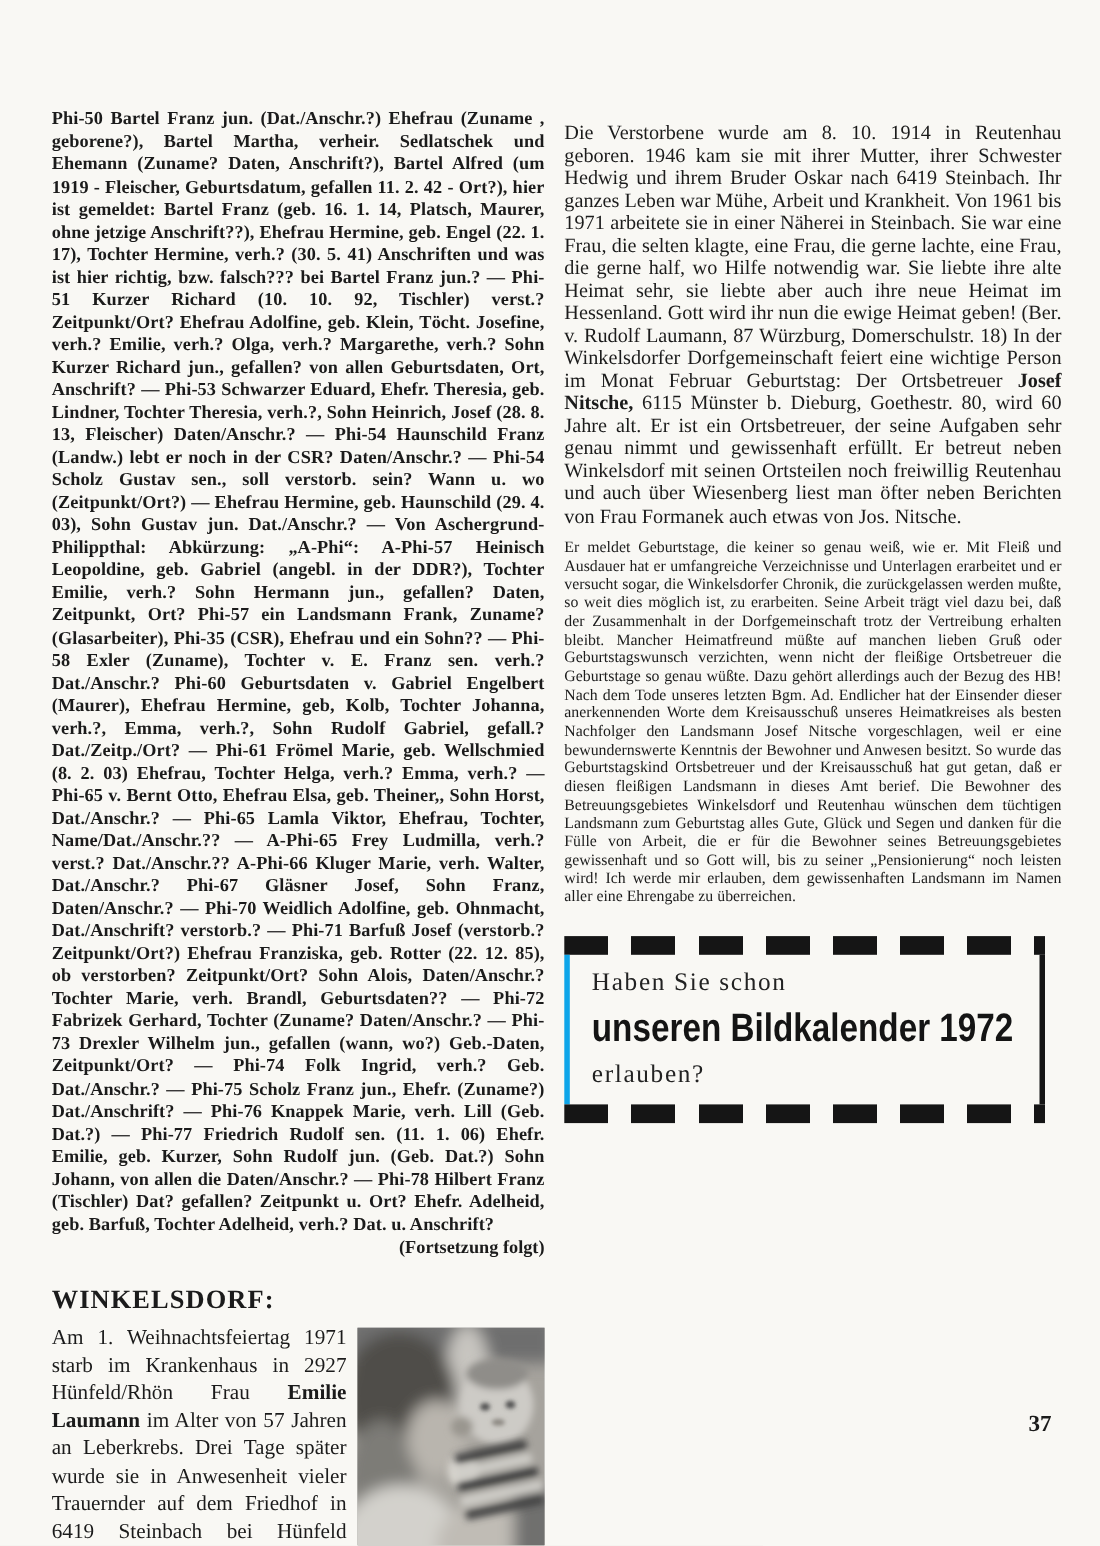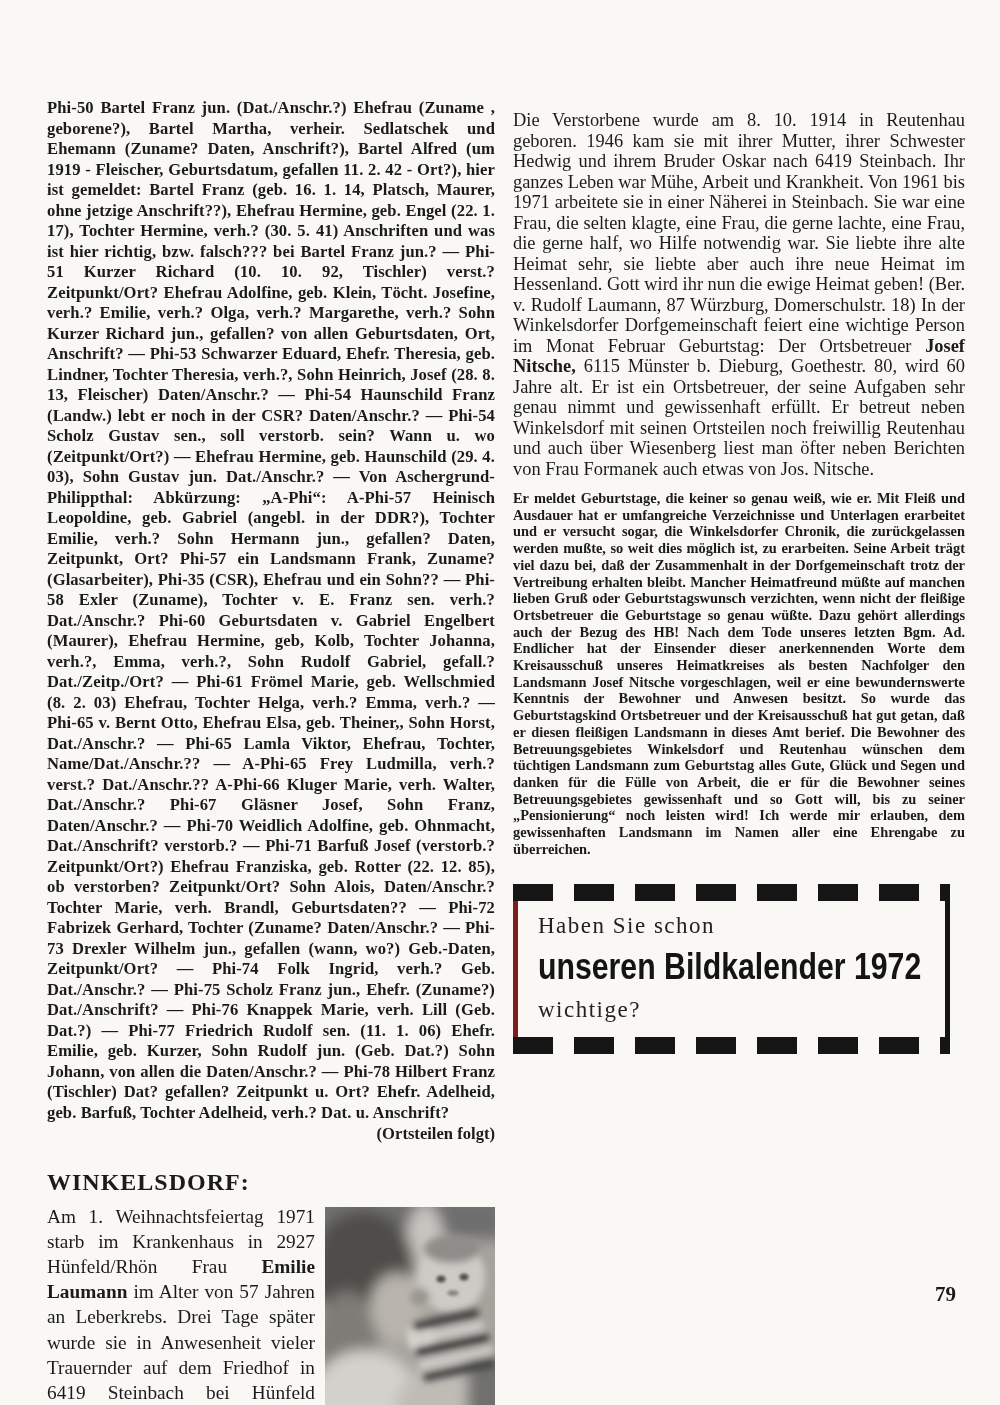--- a/index.html
+++ b/index.html
@@ -53,33 +53,33 @@
     background:#a5a5a5;
   }
   .photo svg { display:block; }
   .obituary {
     font-size:18.4px; line-height:20.5px;
     text-align:justify;
   }
   .report {
     margin-top:11px;
     font-size:14.4px; line-height:16.7px;
-    font-weight:700;
+    font-weight:400;
     text-align:justify;
   }
   .ad-box {
     margin-top:27px;
     width:437px;
   }
   .ad-dashes {
     height:17px;
     background:repeating-linear-gradient(90deg, #151515 0 40px, transparent 40px 61px);
   }
   .ad-inner {
-    border-left:5px solid #7f1d1d;
+    border-left:5px solid #0ea5e9;
     border-right:5px solid #151515;
     padding:12px 32px 14px 20px;
   }
   .ad-line1, .ad-line3 {
     font-size:23px; letter-spacing:1.5px; color:#222;
   }
   .ad-line2 {
     margin:7px 0 9px 0;
     font-family:"Liberation Sans", sans-serif;
     font-weight:700;
@@ -97,21 +97,21 @@
   }
 </style>
 </head>
 <body>
 
 <div class="page">
 
   <div class="col-left">
     <p class="inquiries">Phi-50 Bartel Franz jun. (Dat./Anschr.?) Ehefrau (Zuname , geborene?), Bartel Martha, verheir. Sedlatschek und Ehemann (Zuname? Daten, Anschrift?), Bartel Alfred (um 1919 - Fleischer, Geburtsdatum, gefallen 11. 2. 42 - Ort?), hier ist gemeldet: Bartel Franz (geb. 16. 1. 14, Platsch, Maurer, ohne jetzige Anschrift??), Ehefrau Hermine, geb. Engel (22. 1. 17), Tochter Hermine, verh.? (30. 5. 41) Anschriften und was ist hier richtig, bzw. falsch??? bei Bartel Franz jun.? — Phi-51 Kurzer Richard (10. 10. 92, Tischler) verst.? Zeitpunkt/Ort? Ehefrau Adolfine, geb. Klein, Töcht. Josefine, verh.? Emilie, verh.? Olga, verh.? Margarethe, verh.? Sohn Kurzer Richard jun., gefallen? von allen Geburtsdaten, Ort, Anschrift? — Phi-53 Schwarzer Eduard, Ehefr. Theresia, geb. Lindner, Tochter Theresia, verh.?, Sohn Heinrich, Josef (28. 8. 13, Fleischer) Daten/Anschr.? — Phi-54 Haunschild Franz (Landw.) lebt er noch in der CSR? Daten/Anschr.? — Phi-54 Scholz Gustav sen., soll verstorb. sein? Wann u. wo (Zeitpunkt/Ort?) — Ehefrau Hermine, geb. Haunschild (29. 4. 03), Sohn Gustav jun. Dat./Anschr.? — Von Aschergrund-Philippthal: Abkürzung: „A-Phi“: A-Phi-57 Heinisch Leopoldine, geb. Gabriel (angebl. in der DDR?), Tochter Emilie, verh.? Sohn Hermann jun., gefallen? Daten, Zeitpunkt, Ort? Phi-57 ein Landsmann Frank, Zuname? (Glasarbeiter), Phi-35 (CSR), Ehefrau und ein Sohn?? — Phi-58 Exler (Zuname), Tochter v. E. Franz sen. verh.? Dat./Anschr.? Phi-60 Geburtsdaten v. Gabriel Engelbert (Maurer), Ehefrau Hermine, geb, Kolb, Tochter Johanna, verh.?, Emma, verh.?, Sohn Rudolf Gabriel, gefall.? Dat./Zeitp./Ort? — Phi-61 Frömel Marie, geb. Wellschmied (8. 2. 03) Ehefrau, Tochter Helga, verh.? Emma, verh.? — Phi-65 v. Bernt Otto, Ehefrau Elsa, geb. Theiner,, Sohn Horst, Dat./Anschr.? — Phi-65 Lamla Viktor, Ehefrau, Tochter, Name/Dat./Anschr.?? — A-Phi-65 Frey Ludmilla, verh.? verst.? Dat./Anschr.?? A-Phi-66 Kluger Marie, verh. Walter, Dat./Anschr.? Phi-67 Gläsner Josef, Sohn Franz, Daten/Anschr.? — Phi-70 Weidlich Adolfine, geb. Ohnmacht, Dat./Anschrift? verstorb.? — Phi-71 Barfuß Josef (verstorb.? Zeitpunkt/Ort?) Ehefrau Franziska, geb. Rotter (22. 12. 85), ob verstorben? Zeitpunkt/Ort? Sohn Alois, Daten/Anschr.? Tochter Marie, verh. Brandl, Geburtsdaten?? — Phi-72 Fabrizek Gerhard, Tochter (Zuname? Daten/Anschr.? — Phi-73 Drexler Wilhelm jun., gefallen (wann, wo?) Geb.-Daten, Zeitpunkt/Ort? — Phi-74 Folk Ingrid, verh.? Geb. Dat./Anschr.? — Phi-75 Scholz Franz jun., Ehefr. (Zuname?) Dat./Anschrift? — Phi-76 Knappek Marie, verh. Lill (Geb. Dat.?) — Phi-77 Friedrich Rudolf sen. (11. 1. 06) Ehefr. Emilie, geb. Kurzer, Sohn Rudolf jun. (Geb. Dat.?) Sohn Johann, von allen die Daten/Anschr.? — Phi-78 Hilbert Franz (Tischler) Dat? gefallen? Zeitpunkt u. Ort? Ehefr. Adelheid, geb. Barfuß, Tochter Adelheid, verh.? Dat. u. Anschrift?</p>
 
-    <div class="continuation">(Ortsteilen folgt)</div>
+    <div class="continuation">(Fortsetzung folgt)</div>
 
     <h2 class="wink-heading">WINKELSDORF:</h2>
 
     <div class="wink-row">
       <p class="wink-text"><span>Am 1. Weihnachtsfeiertag 1971 starb im Krankenhaus in 2927 Hünfeld/Rhön Frau </span><span style="font-weight: 700;">Emilie Laumann</span><span> im Alter von 57 Jahren an Leberkrebs. Drei Tage später wurde sie in Anwesenheit vieler Trauernder auf dem Friedhof in 6419 Steinbach bei Hünfeld beigesetzt.</span></p>
 
       <div class="photo" role="img" aria-label="Schwarzweißfoto: Frau küsst Kleinkind, das sie auf dem Arm hält">
         <svg viewBox="0 0 170 240" width="170" height="240" preserveAspectRatio="none" aria-hidden="true">
           <defs>
             <filter id="fb1" x="-40%" y="-40%" width="180%" height="180%">
@@ -161,21 +161,21 @@
   <div class="col-right">
     <p class="obituary"><span>Die Verstorbene wurde am 8. 10. 1914 in Reutenhau geboren. 1946 kam sie mit ihrer Mutter, ihrer Schwester Hedwig und ihrem Bruder Oskar nach 6419 Steinbach. Ihr ganzes Leben war Mühe, Arbeit und Krankheit. Von 1961 bis 1971 arbeitete sie in einer Näherei in Steinbach. Sie war eine Frau, die selten klagte, eine Frau, die gerne lachte, eine Frau, die gerne half, wo Hilfe notwendig war. Sie liebte ihre alte Heimat sehr, sie liebte aber auch ihre neue Heimat im Hessenland. Gott wird ihr nun die ewige Heimat geben! (Ber. v. Rudolf Laumann, 87 Würzburg, Domerschulstr. 18) In der Winkelsdorfer Dorfgemeinschaft feiert eine wichtige Person im Monat Februar Geburtstag: Der Ortsbetreuer </span><span style="font-weight: 700;">Josef Nitsche,</span><span> 6115 Münster b. Dieburg, Goethestr. 80, wird 60 Jahre alt. Er ist ein Ortsbetreuer, der seine Aufgaben sehr genau nimmt und gewissenhaft erfüllt. Er betreut neben Winkelsdorf mit seinen Ortsteilen noch freiwillig Reutenhau und auch über Wiesenberg liest man öfter neben Berichten von Frau Formanek auch etwas von Jos. Nitsche.</span></p>
 
     <p class="report">Er meldet Geburtstage, die keiner so genau weiß, wie er. Mit Fleiß und Ausdauer hat er umfangreiche Verzeichnisse und Unterlagen erarbeitet und er versucht sogar, die Winkelsdorfer Chronik, die zurückgelassen werden mußte, so weit dies möglich ist, zu erarbeiten. Seine Arbeit trägt viel dazu bei, daß der Zusammenhalt in der Dorfgemeinschaft trotz der Vertreibung erhalten bleibt. Mancher Heimatfreund müßte auf manchen lieben Gruß oder Geburtstagswunsch verzichten, wenn nicht der fleißige Ortsbetreuer die Geburtstage so genau wüßte. Dazu gehört allerdings auch der Bezug des HB! Nach dem Tode unseres letzten Bgm. Ad. Endlicher hat der Einsender dieser anerkennenden Worte dem Kreisausschuß unseres Heimatkreises als besten Nachfolger den Landsmann Josef Nitsche vorgeschlagen, weil er eine bewundernswerte Kenntnis der Bewohner und Anwesen besitzt. So wurde das Geburtstagskind Ortsbetreuer und der Kreisausschuß hat gut getan, daß er diesen fleißigen Landsmann in dieses Amt berief. Die Bewohner des Betreuungsgebietes Winkelsdorf und Reutenhau wünschen dem tüchtigen Landsmann zum Geburtstag alles Gute, Glück und Segen und danken für die Fülle von Arbeit, die er für die Bewohner seines Betreuungsgebietes gewissenhaft und so Gott will, bis zu seiner „Pensionierung“ noch leisten wird! Ich werde mir erlauben, dem gewissenhaften Landsmann im Namen aller eine Ehrengabe zu überreichen.</p>
 
     <div class="ad-box">
       <div class="ad-dashes"></div>
       <div class="ad-inner">
         <div class="ad-line1">Haben Sie schon</div>
         <div class="ad-line2">unseren Bildkalender 1972</div>
-        <div class="ad-line3">wichtige?</div>
+        <div class="ad-line3">erlauben?</div>
       </div>
       <div class="ad-dashes"></div>
     </div>
   </div>
 
-  <div class="page-number">79</div>
+  <div class="page-number">37</div>
 
 </div>
 
 </body></html>

